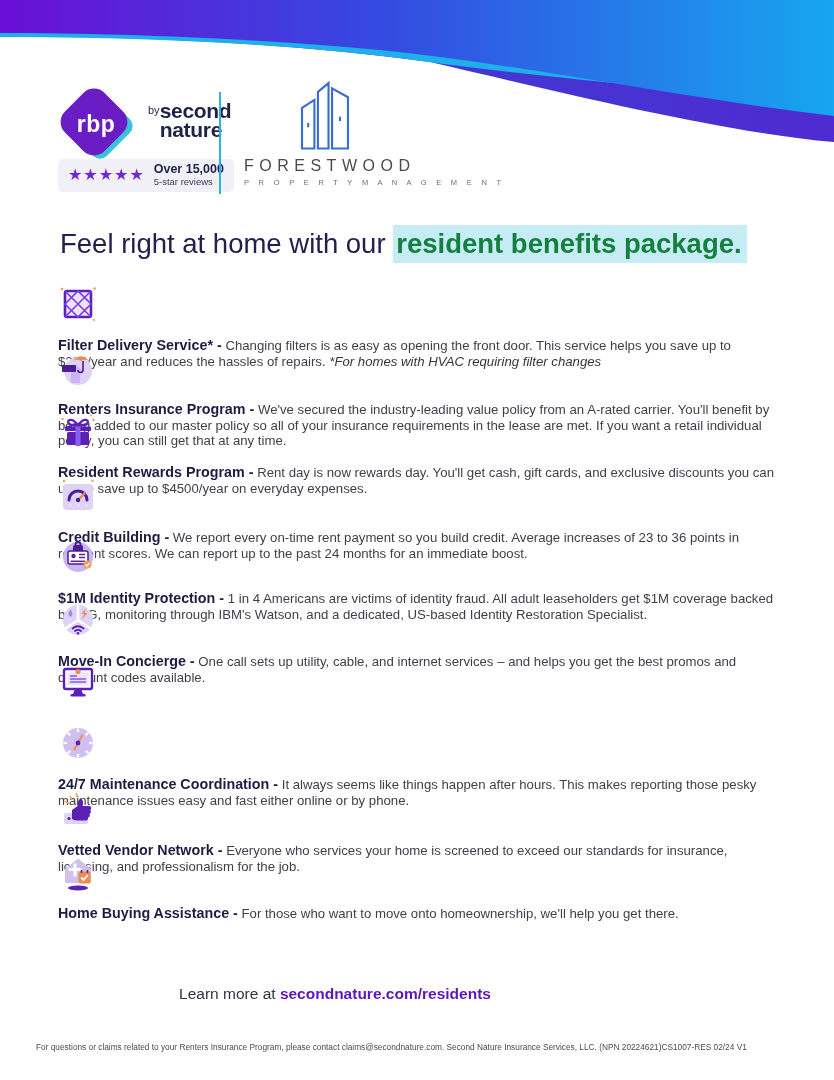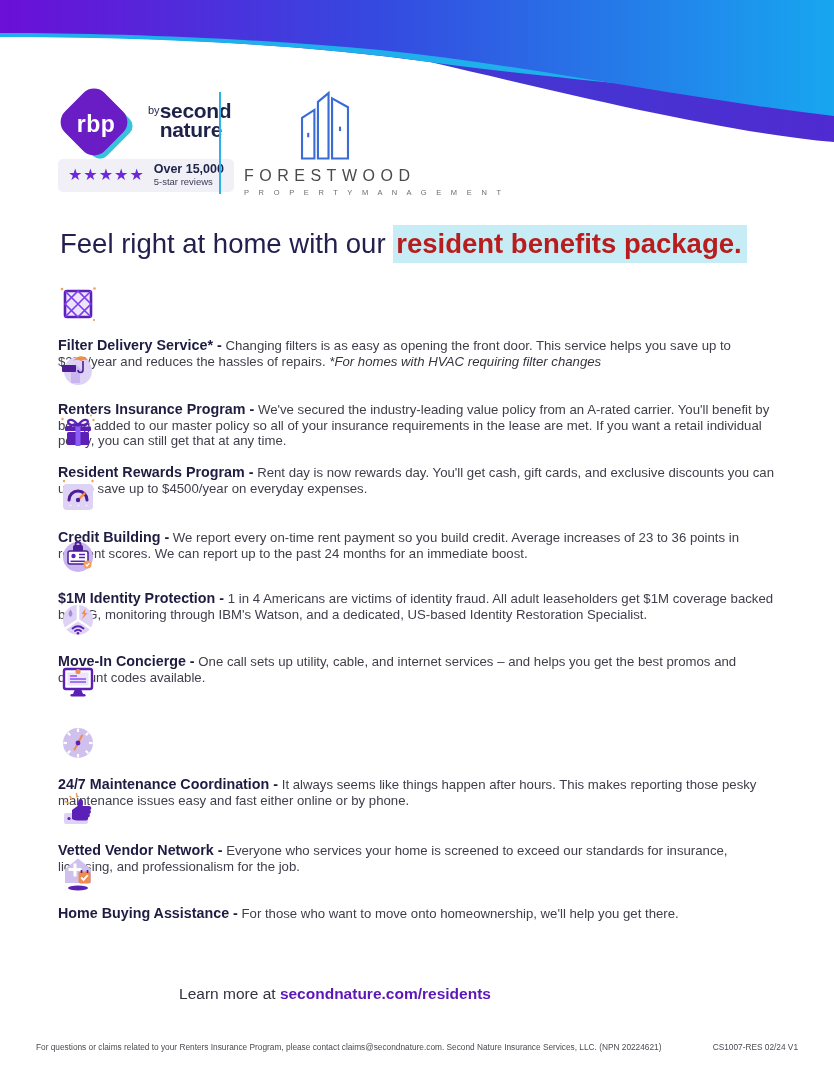--- a/index.html
+++ b/index.html
@@ -18,36 +18,36 @@
   .rbp-text{position:absolute;left:0;top:0;width:80px;height:80px;display:flex;align-items:center;justify-content:center;
     color:#fff;font-weight:700;font-size:23px;letter-spacing:.5px;}
   .by-brand{display:flex;align-items:flex-start;margin-top:-8px;}
   .by-label{font-size:11px;color:#1e2249;margin-top:3px;}
   .brand-name{font-weight:800;color:#1e2249;font-size:21px;line-height:19px;letter-spacing:-.3px;}
   .reviews-badge{position:absolute;left:58px;top:159px;background:#f1f0f6;border-radius:5px;padding:4px 10px 5px 10px;display:flex;align-items:center;gap:9px;}
   .stars{color:#6d28d9;font-size:16px;letter-spacing:1px;line-height:16px;}
   .reviews-line1{font-size:12.5px;font-weight:700;color:#1e2249;line-height:13px;}
   .reviews-line2{font-size:9.5px;color:#3c3c58;line-height:11px;}
   .header-divider{position:absolute;left:219px;top:92px;width:2px;height:102px;background:#2bb3e8;}
-  .fw-block{position:absolute;left:244px;top:86px;width:162px;text-align:center;}
+  .fw-block{position:absolute;left:244px;top:76px;width:162px;text-align:center;}
   .fw-name{font-size:16px;letter-spacing:5.5px;color:#4a4a4a;font-weight:500;margin-top:1px;white-space:nowrap;}
   .fw-sub{font-size:7.5px;letter-spacing:3.8px;color:#6e6e6e;margin-top:3px;white-space:nowrap;}
   
   .headline{position:absolute;left:60px;top:228px;font-size:27.5px;color:#232050;font-weight:500;white-space:nowrap;}
-  .headline-highlight{font-weight:800;color:#b91c1c;background:#c6edf6;padding:3px 5px 4px 3px;}
+  .headline-highlight{font-weight:800;color:#15803d;background:#c6edf6;padding:3px 5px 4px 3px;}
   
   .benefit{position:absolute;left:58px;width:722px;display:flex;gap:14px;align-items:flex-start;flex-direction:column;}
   .benefit-icon{flex:0 0 40px;width:40px;height:40px;margin-top:-2px;}
   .benefit-text{font-size:13.2px;line-height:15.7px;color:#3f3e4a;}
   .benefit-title{font-weight:800;color:#1f1c42;font-size:14.3px;}
   .benefit-note{font-style:italic;color:#35343f;}
   
   .learn-more{position:absolute;top:985px;left:0;width:670px;text-align:center;font-size:15.5px;color:#333340;}
   .learn-link{font-weight:800;color:#5d16b8;text-decoration:none;}
-  .fine-print{position:absolute;top:1042px;left:36px;width:762px;display:flex;justify-content:space-between;font-size:8.3px;color:#4a4a52;}
+  .fine-print{position:absolute;top:1042px;left:36px;width:762px;display:flex;font-size:8.3px;color:#4a4a52;}
 </style>
 </head>
 <body>
 
 <svg class="banner" viewBox="0 0 834 152" preserveAspectRatio="none" aria-hidden="true">
   <defs>
     <linearGradient id="gradMain" x1="0" y1="0" x2="1" y2="0">
       <stop offset="0" stop-color="#6b0fd6"></stop>
       <stop offset="0.45" stop-color="#3549e0"></stop>
       <stop offset="1" stop-color="#17a6f0"></stop>

